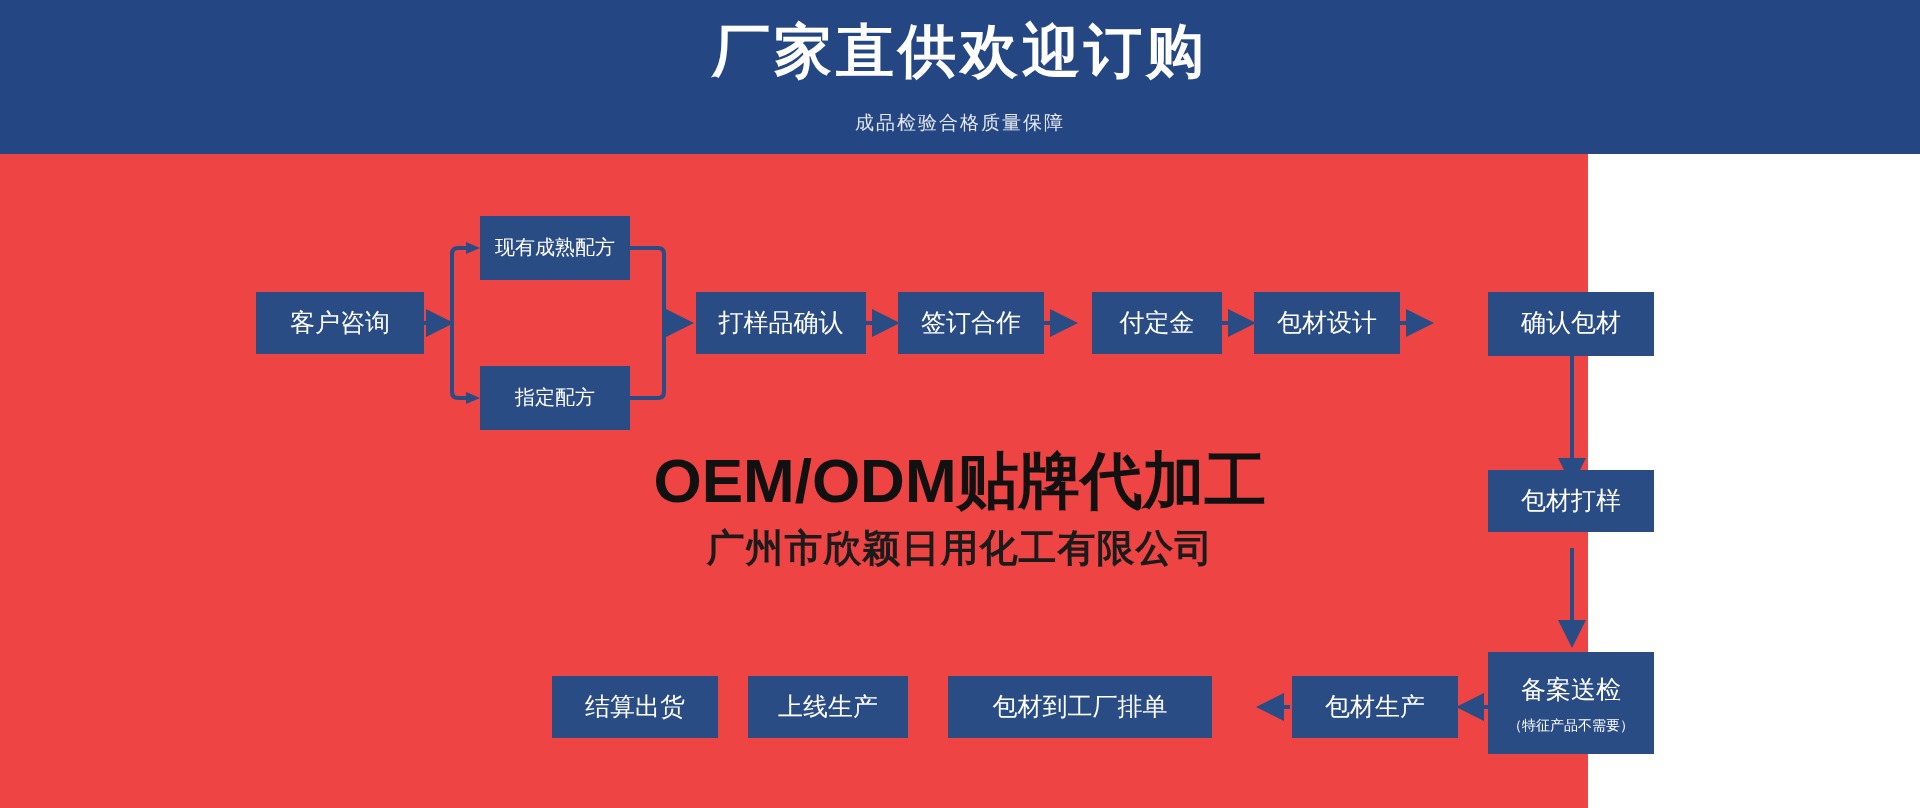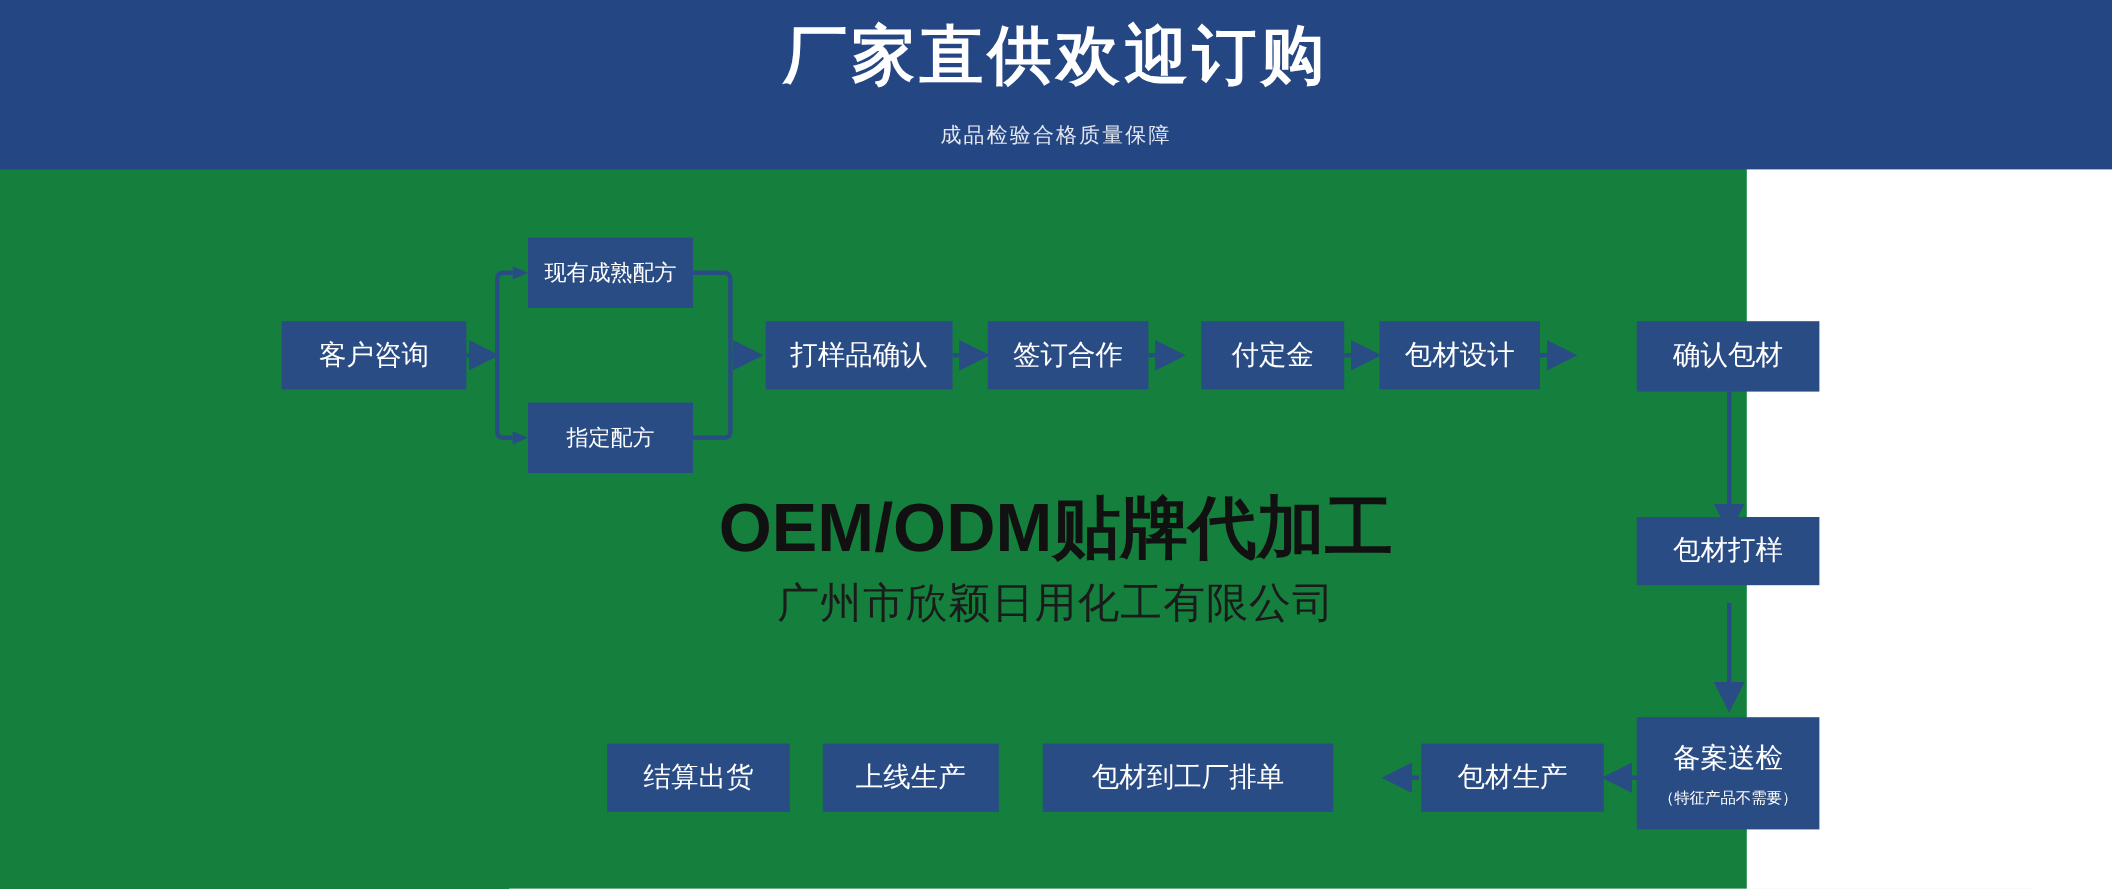--- a/index.html
+++ b/index.html
@@ -7,21 +7,21 @@
     width: 1920px;
     height: 808px;
     background: #ffffff;
     font-family: "Liberation Sans", "DejaVu Sans", sans-serif;
     overflow: hidden;
   }
   .page {
     position: relative;
     width: 1588px;
     height: 808px;
-    background: #15803d;
+    background: #ef4444;
   }
 
   
   .banner {
     position: absolute;
     left: 0; top: 0;
     width: 1920px;
     height: 154px;
     background: #244683;
     display: flex;
@@ -58,21 +58,21 @@
     font-size: 62px;
     font-weight: bold;
     color: #111111;
     letter-spacing: 0px;
     line-height: 1.05;
   }
   .center-company {
     margin-top: 10px;
     font-size: 38px;
     color: #1b1b1b;
-    font-weight: 400;
+    font-weight: 700;
     letter-spacing: 1px;
   }
 
   
   .flow-svg {
     position: absolute;
     left: 0;
     top: 154px;
     width: 1920px;
     height: 654px;

